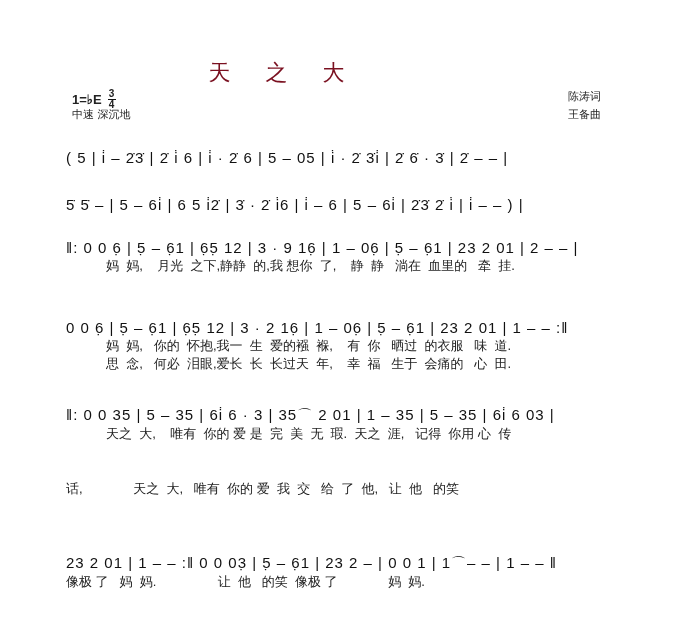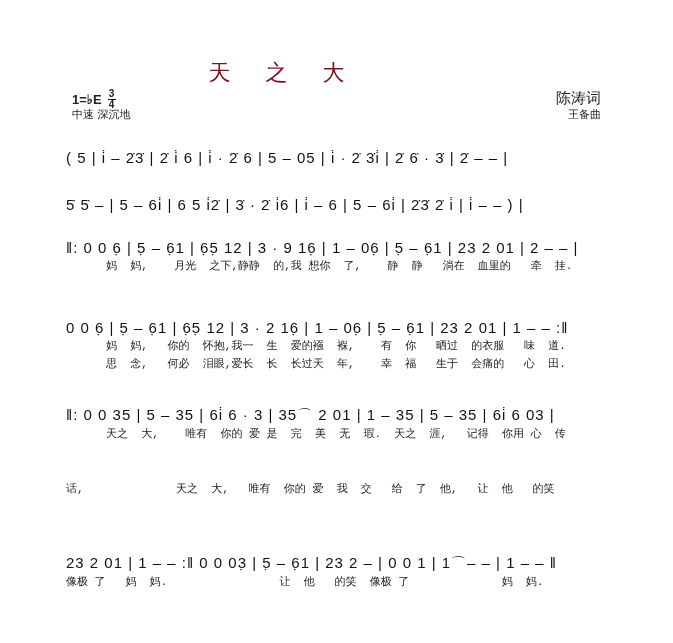--- a/index.html
+++ b/index.html
@@ -5,26 +5,26 @@
   html, body { margin:0; padding:0; background:#fff; }
   body { width:673px; height:643px; position:relative; overflow:hidden;
          font-family:"DejaVu Sans", sans-serif; color:#111; }
   .title { position:absolute; top:58px; left:0; width:567px; text-align:center;
            font-family:"DejaVu Serif", serif; font-size:22px; letter-spacing:14px; color:#7a1020; }
   .meta { position:absolute; font-size:12px; color:#222; }
   .key { left:72px; top:89px; font-family:"Liberation Sans", sans-serif; font-size:13px; font-weight:bold; display:flex; align-items:center; gap:6px; }
   .frac { display:inline-flex; flex-direction:column; align-items:center; font-size:10px; line-height:10px; }
   .frac .bar { width:8px; border-top:1px solid #111; }
   .tempo { left:72px; top:107px; font-size:11px; }
-  .lyricist { right:72px; top:89px; font-size:15px; }
+  .lyricist { right:72px; top:89px; font-size:11px; }
   .composer { right:72px; top:107px; font-size:11px; }
 
   .staff { position:absolute; left:66px; width:560px; }
   .notes { font-family:"Liberation Sans", sans-serif; font-size:15px; letter-spacing:1px; white-space:pre; height:20px; display:flex; align-items:center; }
-  .lyric { font-family:Liberation Mono, monospace; font-size:11px; white-space:pre; color:#222; height:18px; line-height:18px; padding-left:40px; }
+  .lyric { font-family:Liberation Sans, sans-serif; font-size:13px; white-space:pre; color:#222; height:18px; line-height:18px; padding-left:40px; }
 </style>
 </head>
 <body>
 
 <div class="title">天 之 大</div>
 
 <div class="meta key">
   <span>1=♭E</span>
   <span class="frac">
     <span>3</span>

